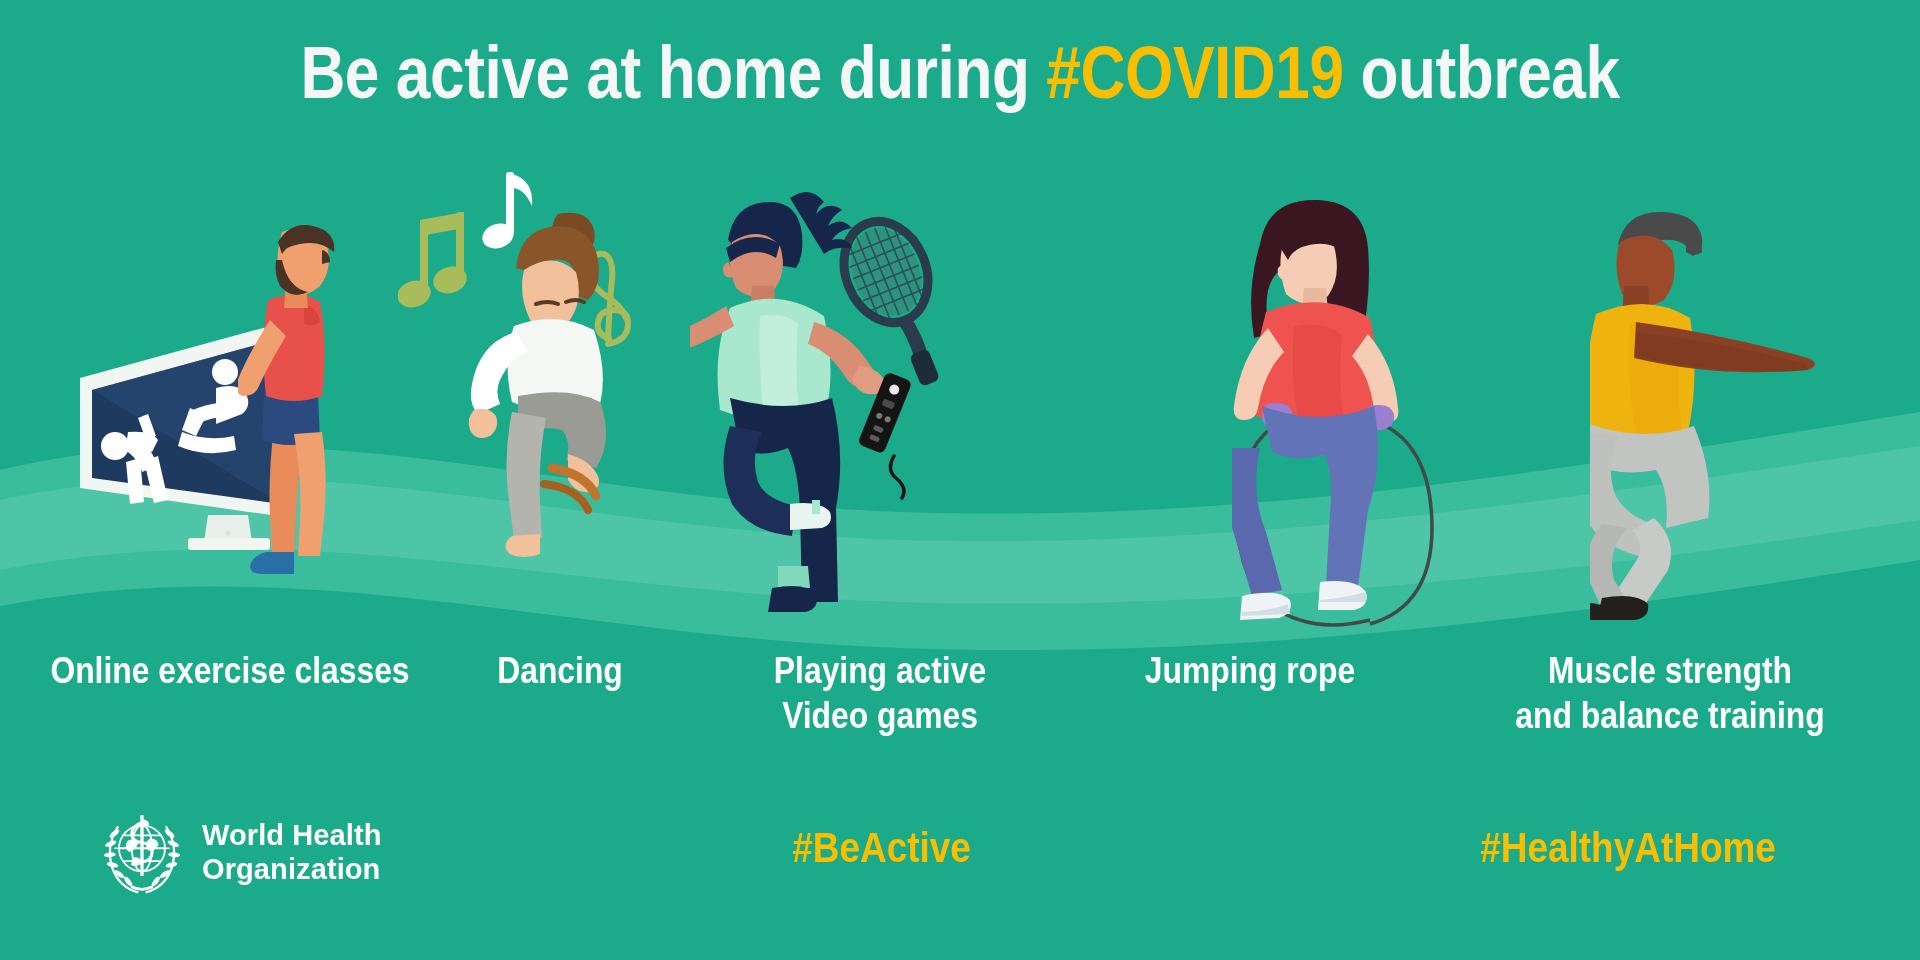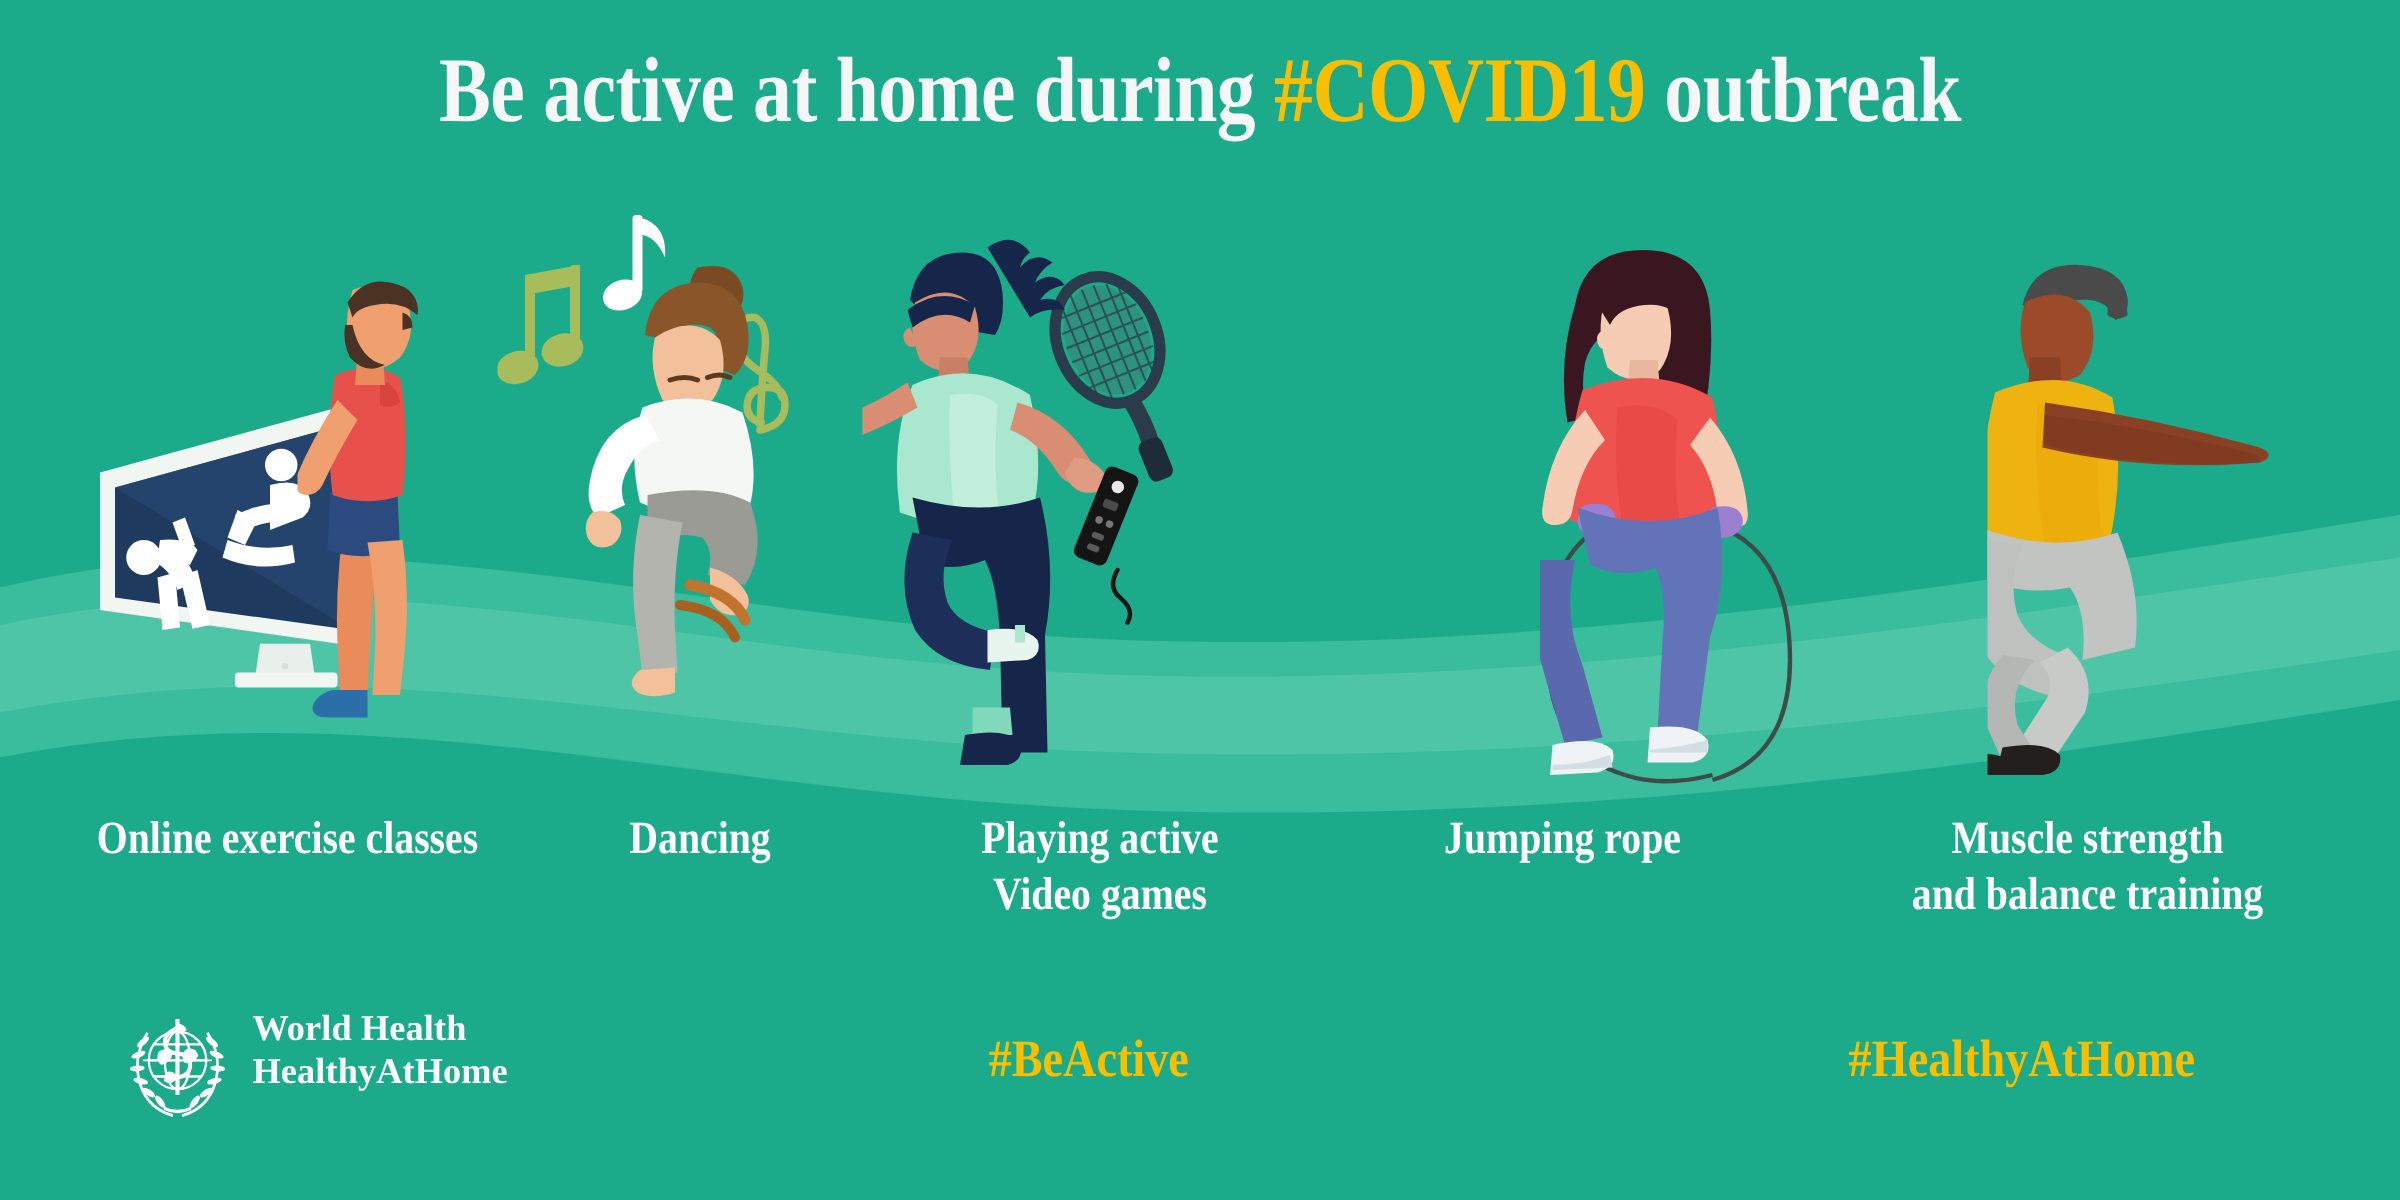--- a/index.html
+++ b/index.html
@@ -2,21 +2,21 @@
 <html><head>
 <meta charset="utf-8">
 <style>
   * { margin:0; padding:0; box-sizing:border-box; }
   html,body { width:1920px; height:960px; overflow:hidden; }
   body {
     background:#1BAB8B;
     font-family:"Liberation Sans", sans-serif;
     position:relative;
   }
-  #stage { position:absolute; inset:0; width:1920px; height:960px;font-family:Liberation Serif, serif; }
+  #stage { position:absolute; inset:0; width:1920px; height:960px; }
 
   
   .wave-layer { position:absolute; inset:0; width:1920px; height:960px; }
 
   
   .title {
     position:absolute; top:34px; left:0; width:1920px;
     text-align:center;
     font-size:74px;
     font-weight:bold;
@@ -41,21 +41,21 @@
     color:#FFFFFF;
     font-size:37px;
     font-weight:bold;
     line-height:1.22;
     transform:scaleX(0.86);
   }
   .label span { display:block; }
 
   
   .footer { position:absolute; top:800px; left:0; width:1920px; height:120px; }
-  .who-logo { position:absolute; left:96px; top:6px; display:flex; align-items:flex-start; gap:14px; }
+  .who-logo { position:absolute; left:96px; top:6px; display:flex; align-items:center; gap:14px; }
   .who-text {
     color:#FFFFFF; font-size:29px; font-weight:bold; line-height:1.18;
     letter-spacing:0.1px;
   }
   .who-text span { display:block; }
   .hashtag {
     position:absolute; top:24px;
     color:#F9BE00; font-size:42px; font-weight:bold;
     transform:scaleX(0.88);
     white-space:nowrap;
@@ -376,21 +376,21 @@
             <ellipse cx="82" cy="64" rx="6.5" ry="2.6" transform="rotate(-14 82 64)"></ellipse>
             <ellipse cx="75" cy="74" rx="6.5" ry="2.6" transform="rotate(-34 75 74)"></ellipse>
             <ellipse cx="65" cy="82" rx="6.5" ry="2.6" transform="rotate(-52 65 82)"></ellipse>
           </g>
 
           <path d="M38 86 q12 6 24 0 l0 3 q-12 6 -24 0 z"></path>
         </g>
       </svg>
       <div class="who-text">
         <span>World Health</span>
-        <span>HealthyAtHome</span>
+        <span>Organization</span>
       </div>
     </div>
 
     <div class="hashtag" id="hashtag-beactive">#BeActive</div>
 
     <div class="hashtag" id="hashtag-healthyathome">#HealthyAtHome</div>
   </div>
 
 </div>
 

